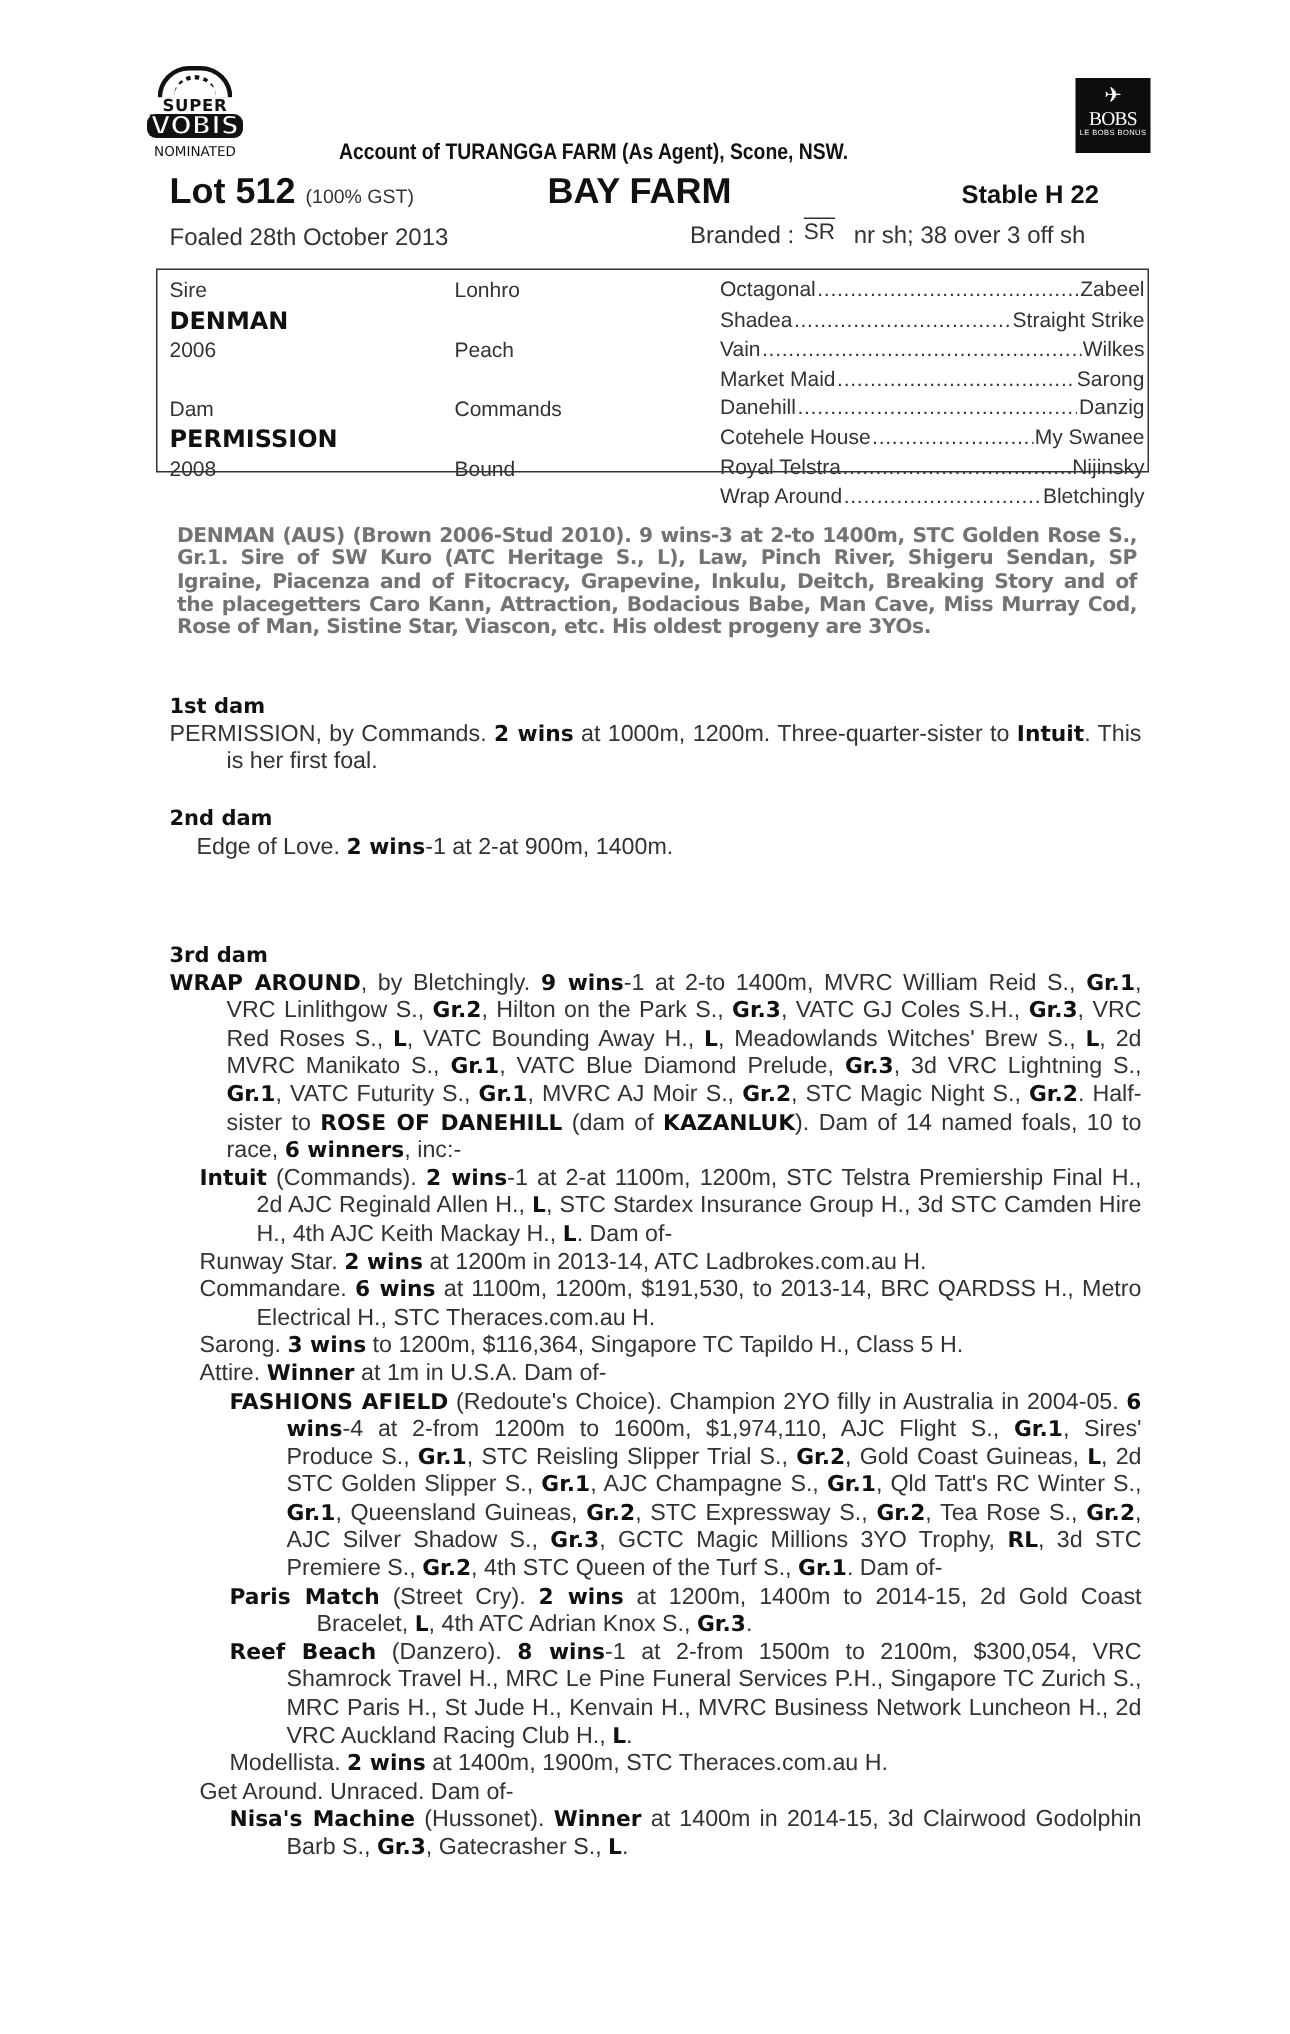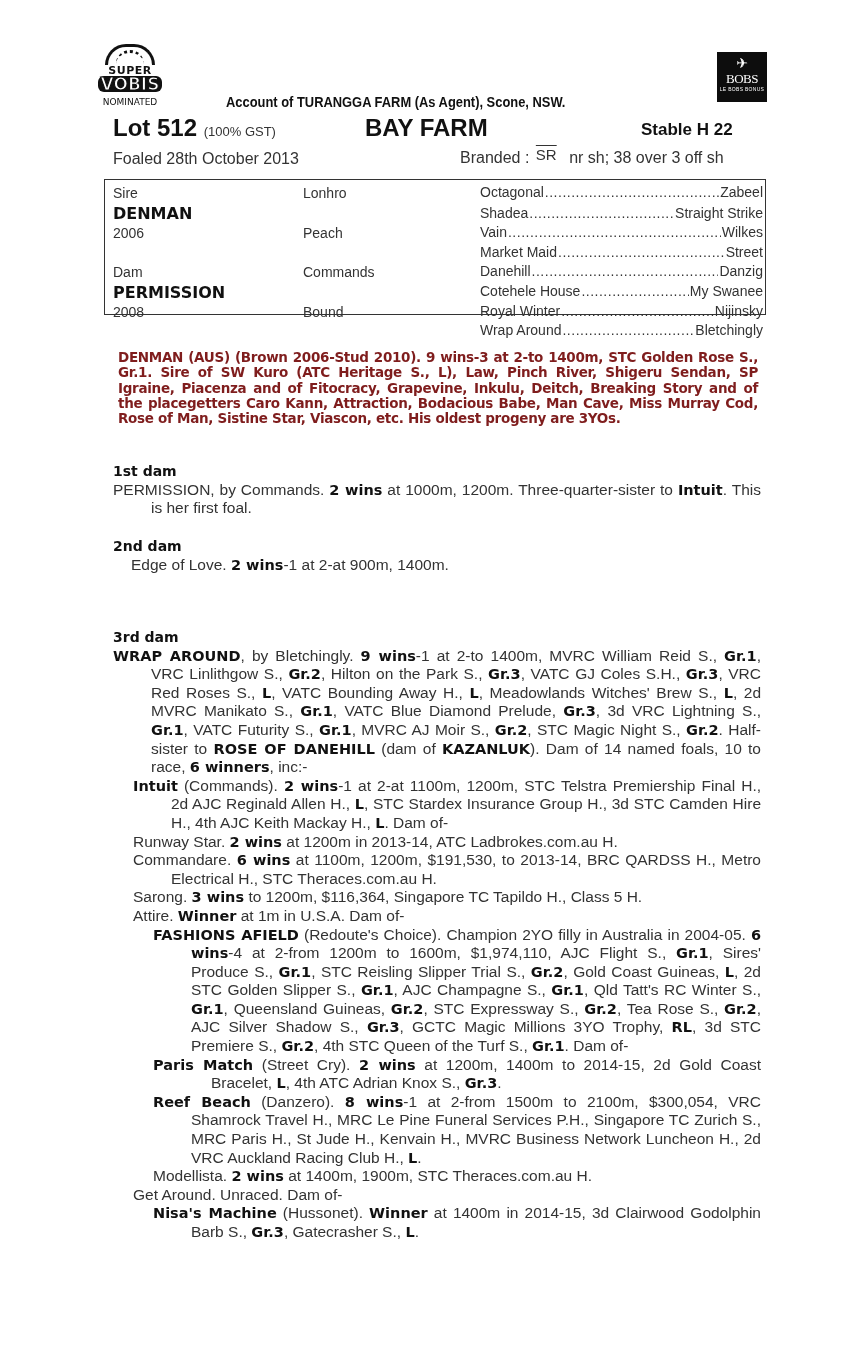--- a/index.html
+++ b/index.html
@@ -32,21 +32,21 @@
 
   .pedigree { left: 104px; top: 179px; width: 662px; height: 136px; border: 1.5px solid #333; box-sizing: border-box; }
   .ped-col { position: absolute; font-size: 14px; color: #333; }
   .ped-col .cell { position: absolute; white-space: nowrap; }
   .ped-col .big { font-family: "DejaVu Sans", sans-serif; font-weight: bold; font-size: 16px; color: #111; }
   .ped-line { position: absolute; left: 375px; width: 283px; font-size: 14px; color: #333; display: flex; white-space: nowrap; }
   .ped-line .dots { flex: 1; overflow: hidden; margin: 0 1px; }
   .ped-line .dots:before { content: "...................................................................................................."; letter-spacing: 0.5px; }
 
   .bold-para { left: 118px; top: 350px; width: 640px; font-family: "DejaVu Sans", sans-serif; font-weight: bold; font-size: 13.5px;
-               line-height: 15.3px; color: #7f1d1d; text-align: justify; letter-spacing: -0.3px; }
+               line-height: 15.3px; color: #737373; text-align: justify; letter-spacing: -0.3px; }
   .sec-head { font-family: "DejaVu Sans", sans-serif; font-weight: bold; font-size: 14px; color: #111; }
   .body-text { left: 113px; width: 648px; font-size: 15.5px; line-height: 18.6px; color: #333; text-align: justify; }
   .body-text b { font-family: "DejaVu Sans", sans-serif; font-weight: bold; color: #111; font-size: 14.5px; }
   .p { margin: 0; }
   .h0 { padding-left: 38px; text-indent: -38px; }
   .h1 { padding-left: 58px; text-indent: -38px; }
   .h2 { padding-left: 78px; text-indent: -58px; }
   .h3 { padding-left: 78px; text-indent: -38px; }
   .h4 { padding-left: 98px; text-indent: -58px; }
   .ind20 { padding-left: 18px; }
@@ -108,34 +108,34 @@
       <span>Straight Strike</span>
   </div>
   <div class="ped-line" style="top:44px;">
     <span>Vain</span>
       <span class="dots"></span>
       <span>Wilkes</span>
   </div>
   <div class="ped-line" style="top:64px;">
     <span>Market Maid</span>
       <span class="dots"></span>
-      <span>Street</span>
+      <span>Sarong</span>
   </div>
   <div class="ped-line" style="top:83px;">
     <span>Danehill</span>
       <span class="dots"></span>
       <span>Danzig</span>
   </div>
   <div class="ped-line" style="top:103px;">
     <span>Cotehele House</span>
       <span class="dots"></span>
       <span>My Swanee</span>
   </div>
   <div class="ped-line" style="top:123px;">
-    <span>Royal Winter</span>
+    <span>Royal Telstra</span>
       <span class="dots"></span>
       <span>Nijinsky</span>
   </div>
   <div class="ped-line" style="top:142px;">
     <span>Wrap Around</span>
       <span class="dots"></span>
       <span>Bletchingly</span>
   </div>
 </div>
 

